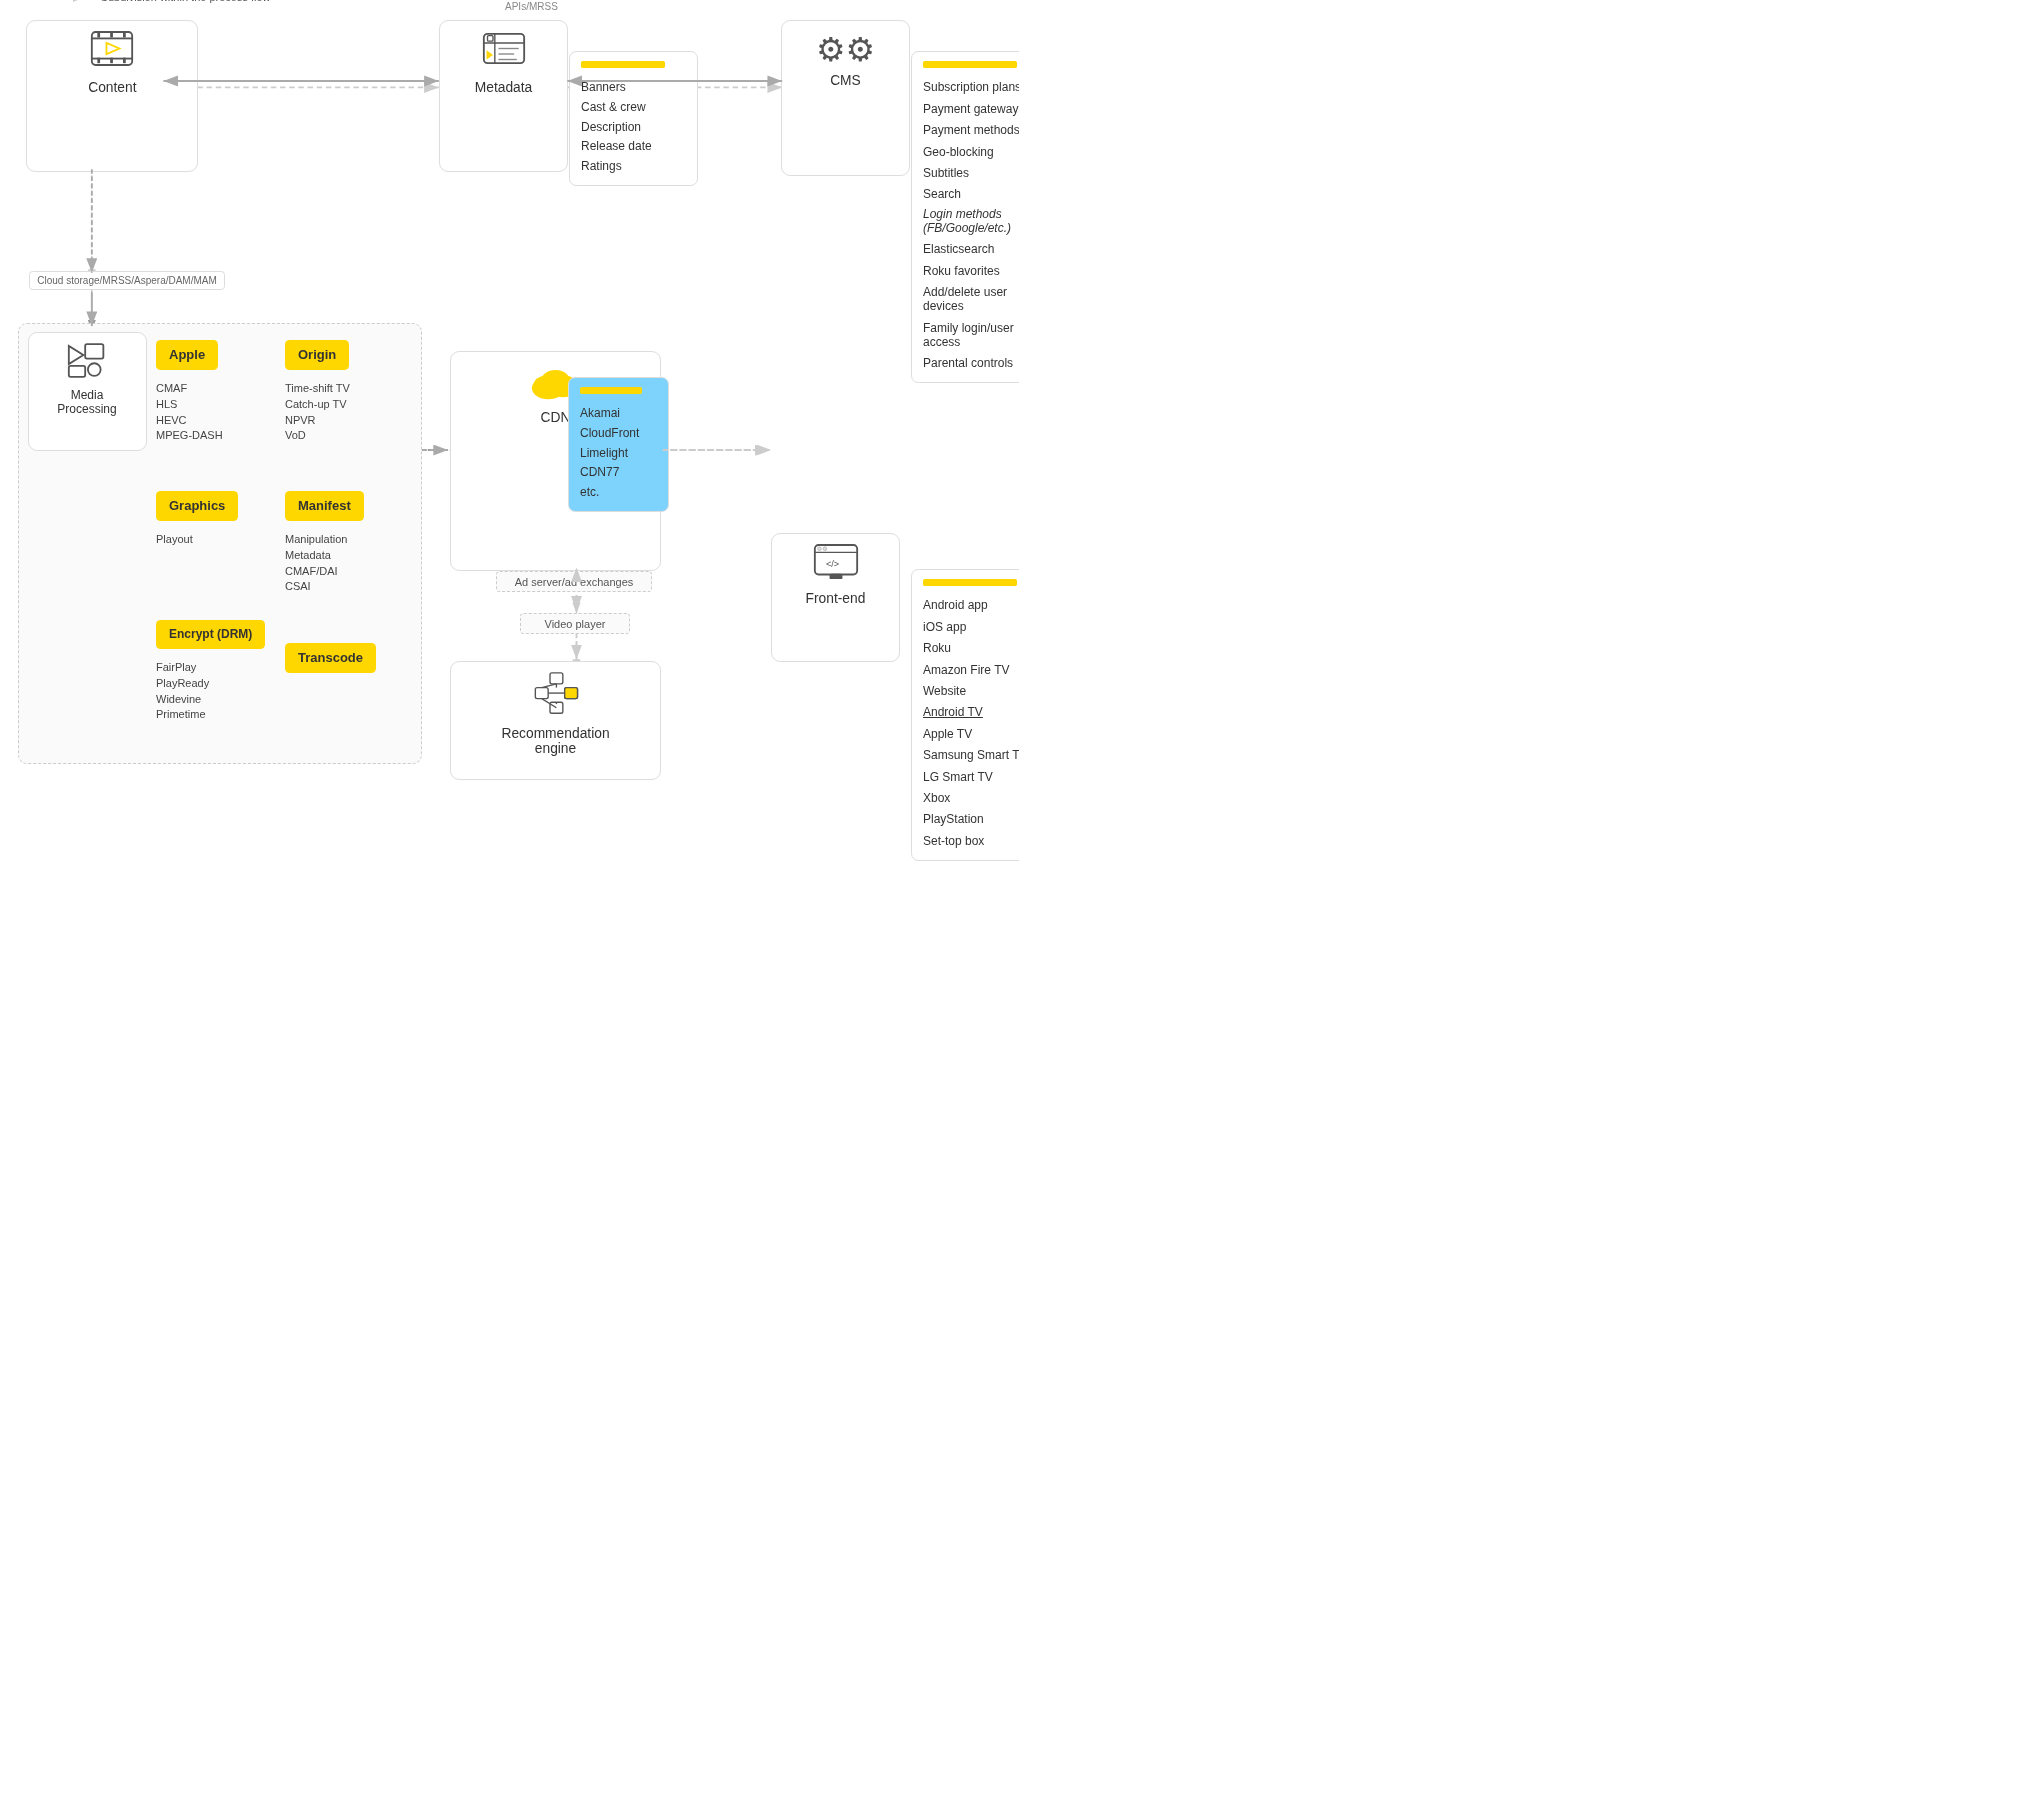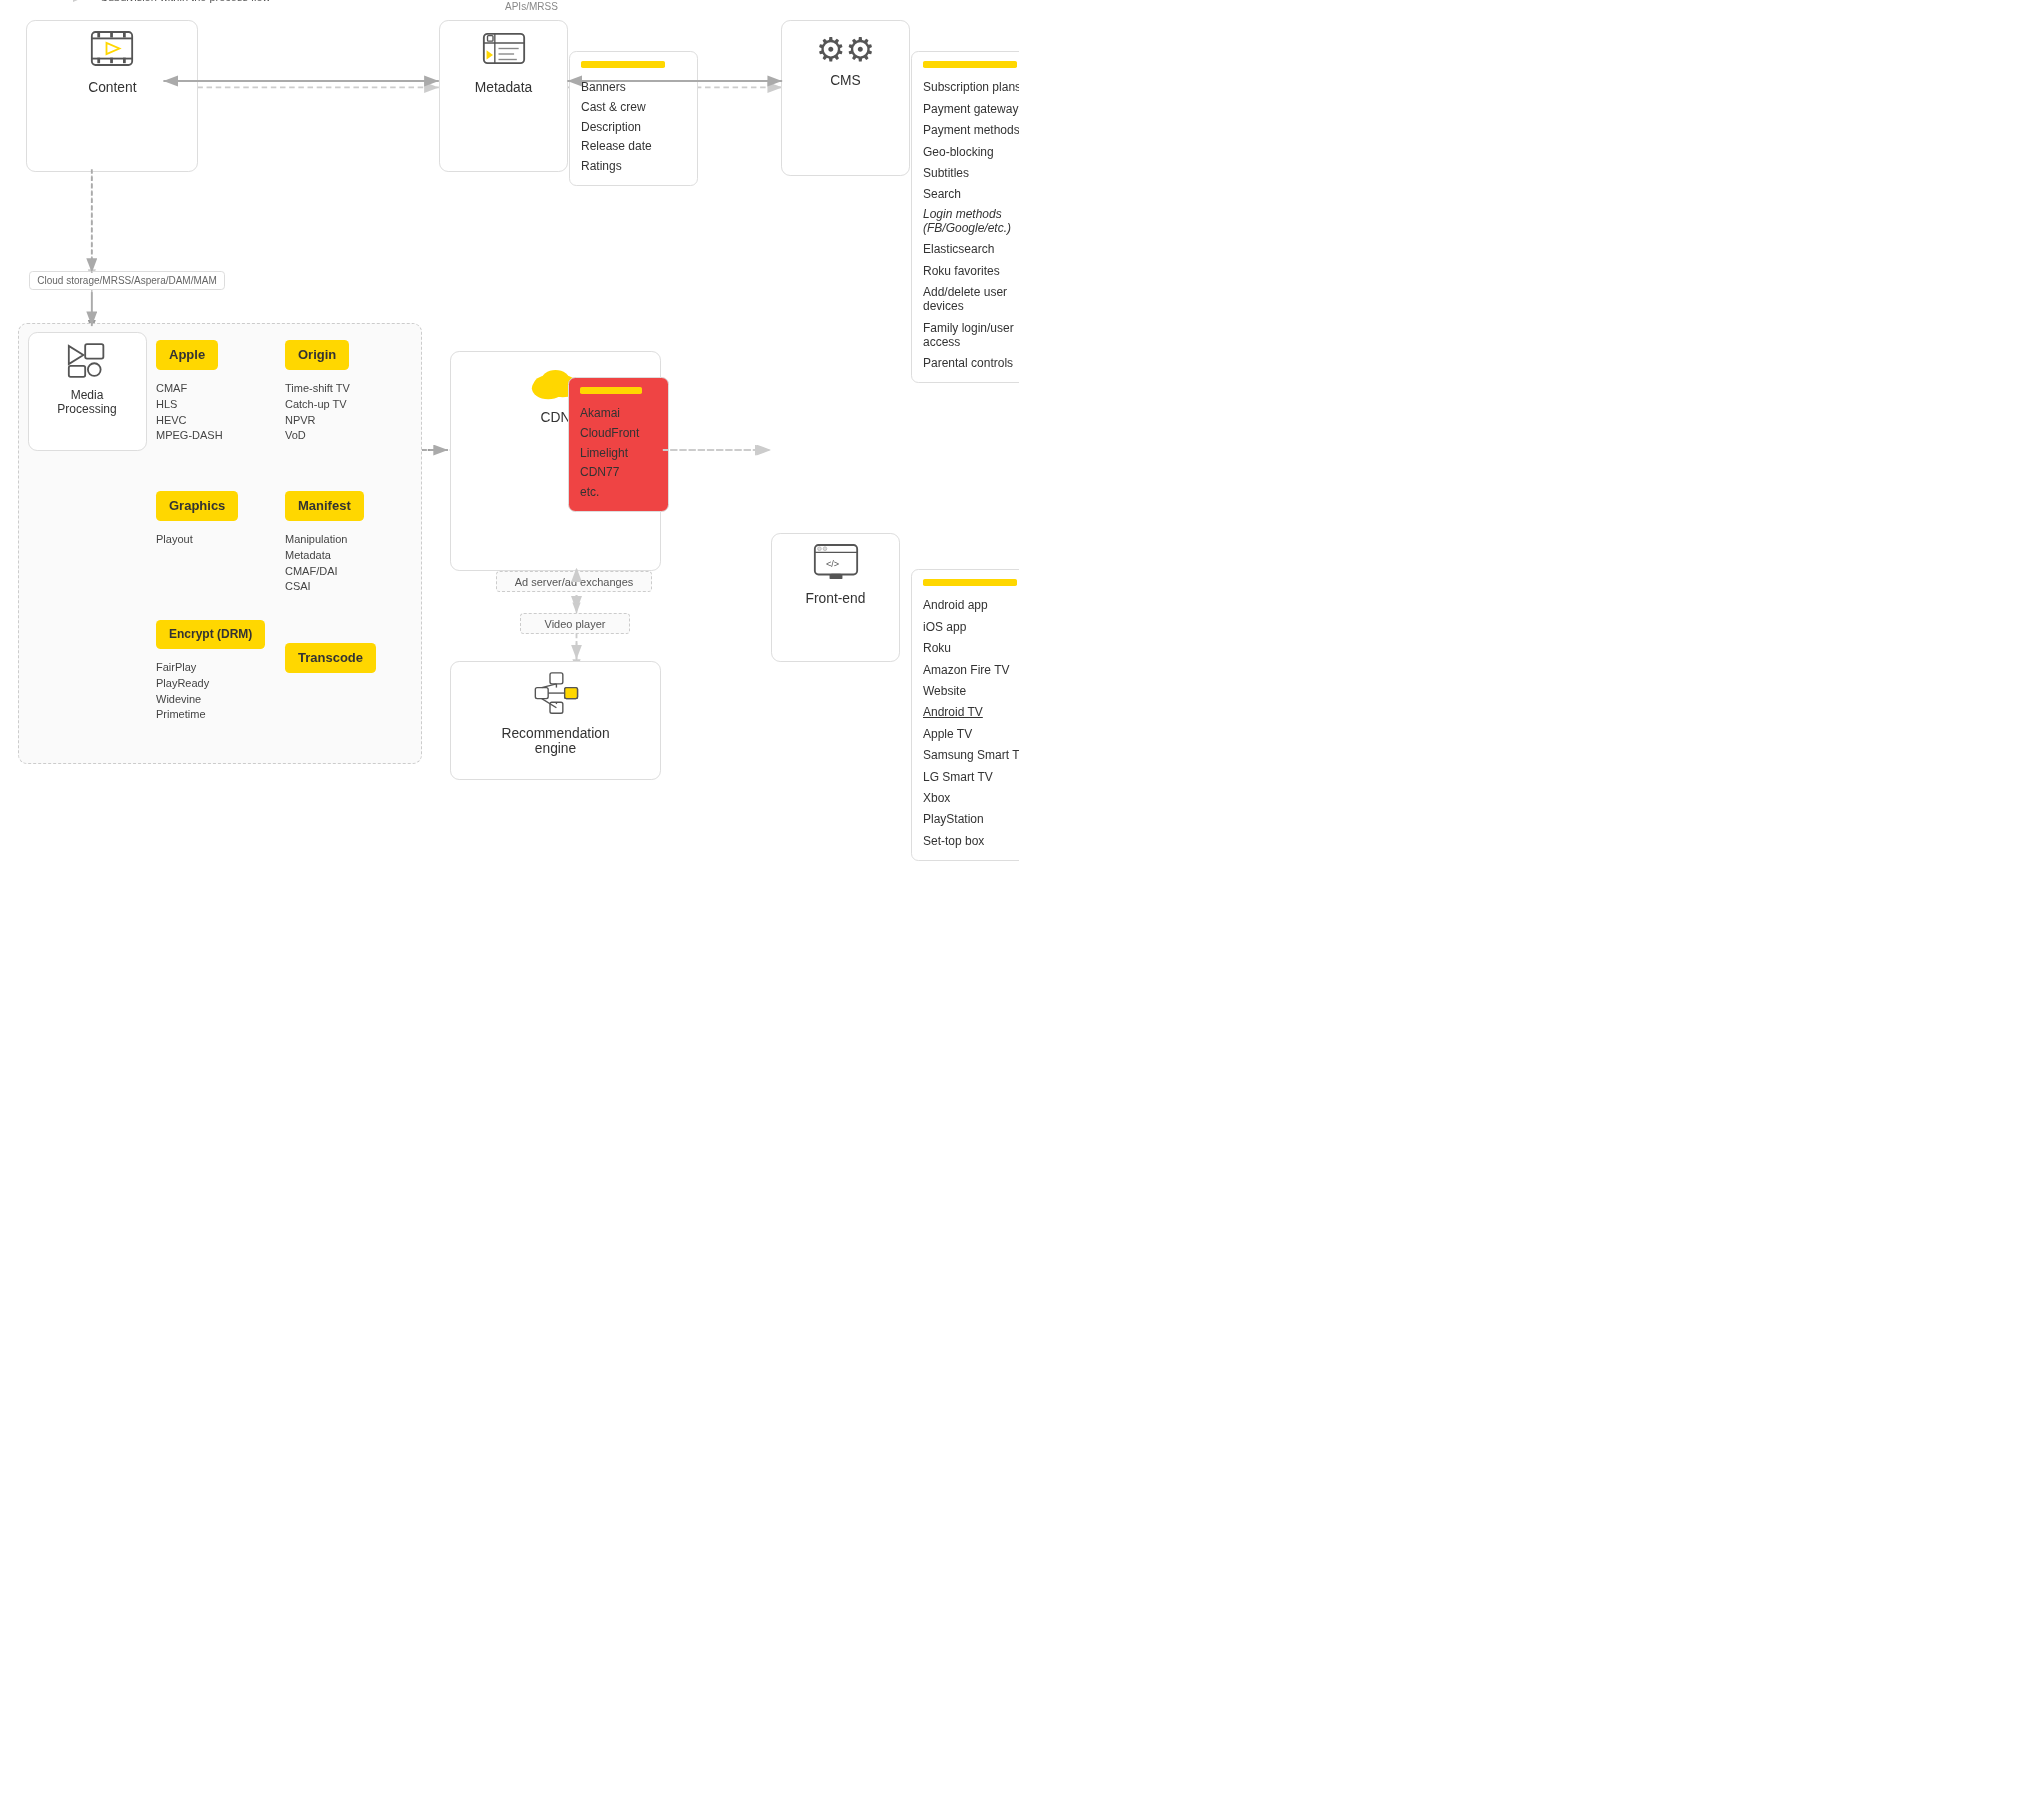--- a/index.html
+++ b/index.html
@@ -331,21 +331,21 @@
           <ellipse cx="38" cy="30" rx="16" ry="10" fill="#FFD700"></ellipse>
           <ellipse cx="30" cy="22" rx="16" ry="12" fill="#FFD700"></ellipse>
           <ellipse cx="20" cy="26" rx="14" ry="10" fill="#FFD700"></ellipse>
           <ellipse cx="40" cy="26" rx="14" ry="10" fill="#FFD700"></ellipse>
         </svg>
       </div>
       <div class="card-title">CDN</div>
     </div>
   </div>
 
-  <div style="position:absolute; left:568px; top:377px; width:101px; background:#ef4444; border:1.4px solid #ddd; border-radius:7.3px; padding:9.2px 11px;">
+  <div style="position:absolute; left:568px; top:377px; width:101px; background:#7dd3fc; border:1.4px solid #ddd; border-radius:7.3px; padding:9.2px 11px;">
     <div class="yellow-bar"></div>
     <ul class="list-items">
       <li>Akamai</li>
       <li>CloudFront</li>
       <li>Limelight</li>
       <li>CDN77</li>
       <li>etc.</li>
     </ul>
   </div>
 

